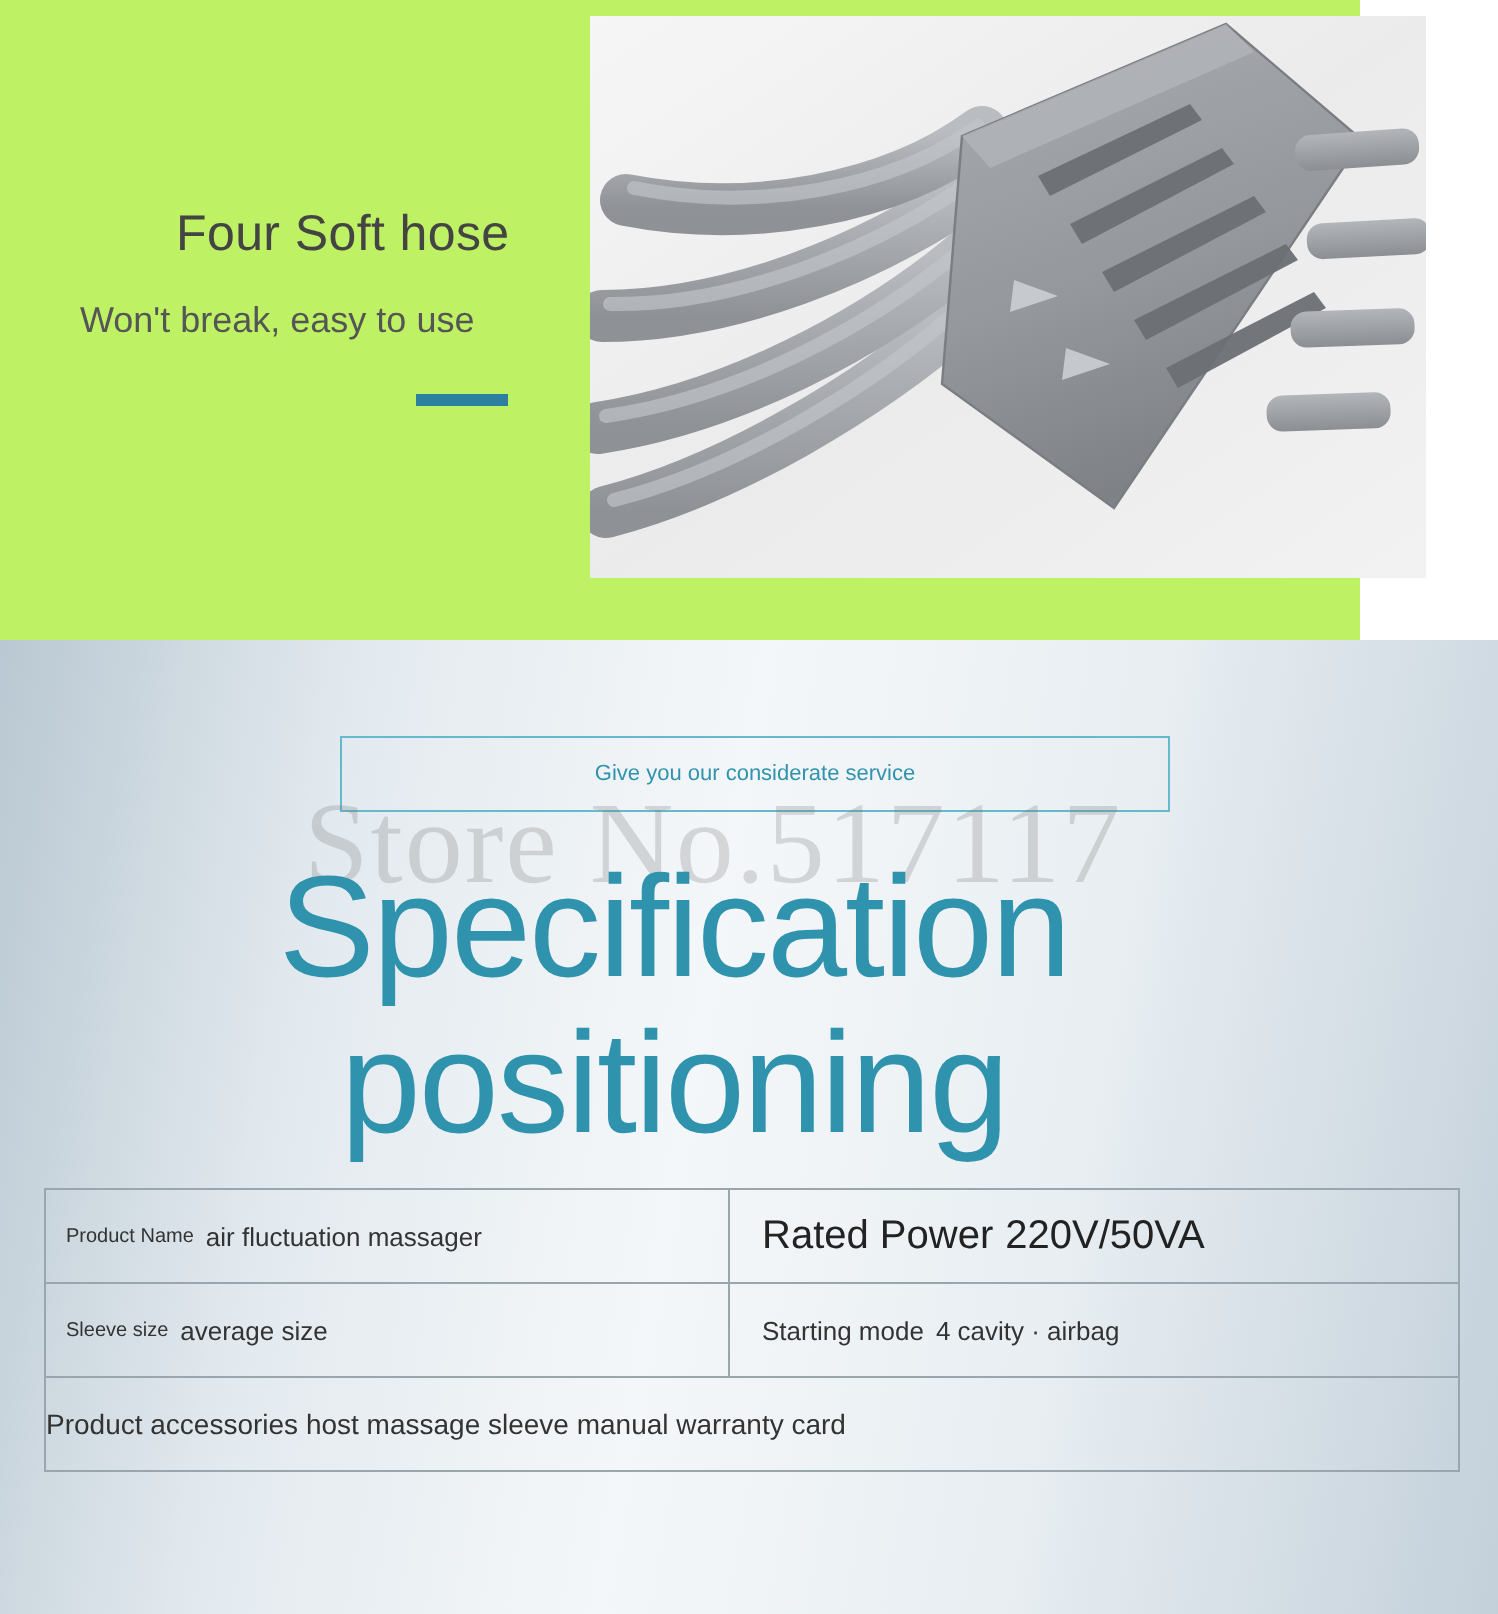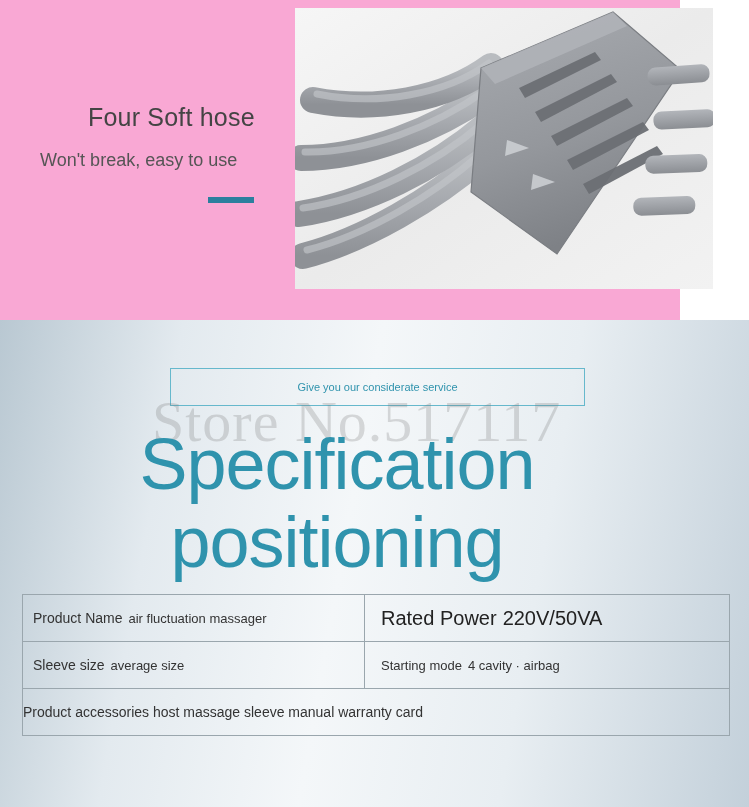--- a/index.html
+++ b/index.html
@@ -18,21 +18,21 @@
     width: 749px;
     height: 807px;
     overflow: hidden;
   }
 
   
   .hero {
     position: relative;
     width: 680px;
     height: 320px;
-    background: #f9a8d4;
+    background: #bef264;
   }
   .hero-title {
     position: absolute;
     left: 88px;
     top: 103px;
     font-size: 25px;
     color: #444444;
     letter-spacing: 0.2px;
     white-space: nowrap;
   }
@@ -127,21 +127,21 @@
     height: 46px;
   }
   .cell {
     display: flex;
     align-items: center;
     padding: 4px 10px;
     box-sizing: border-box;
     min-height: 44px;
   }
   .lbl {
-    font-size: 14px;
+    font-size: 10px;
     color: #333333;
     white-space: pre-line;
     flex: 0 0 auto;
     line-height: 15px;
   }
   .val {
     font-size: 20px;
     color: #222222;
     margin-left: 6px;
   }

